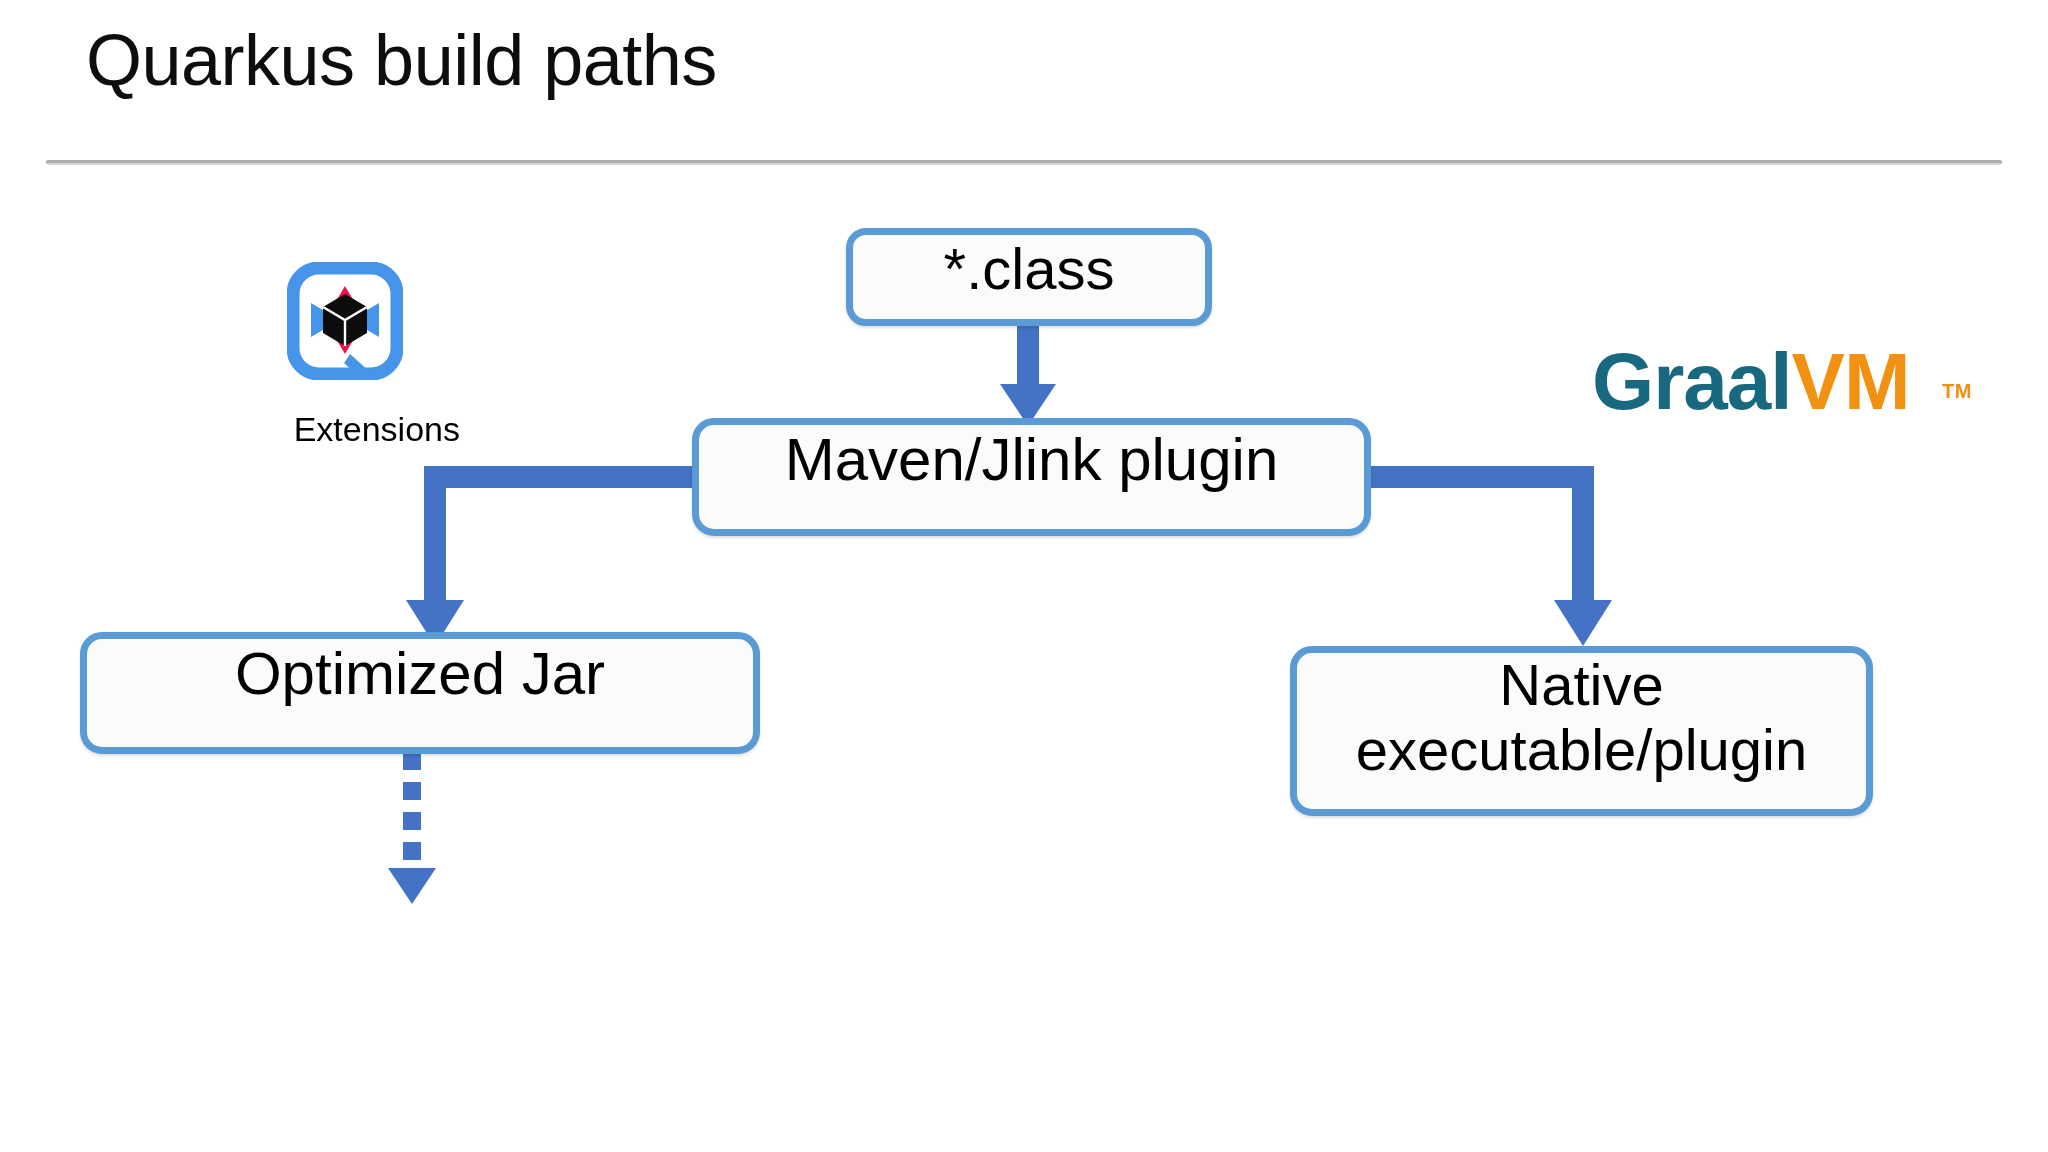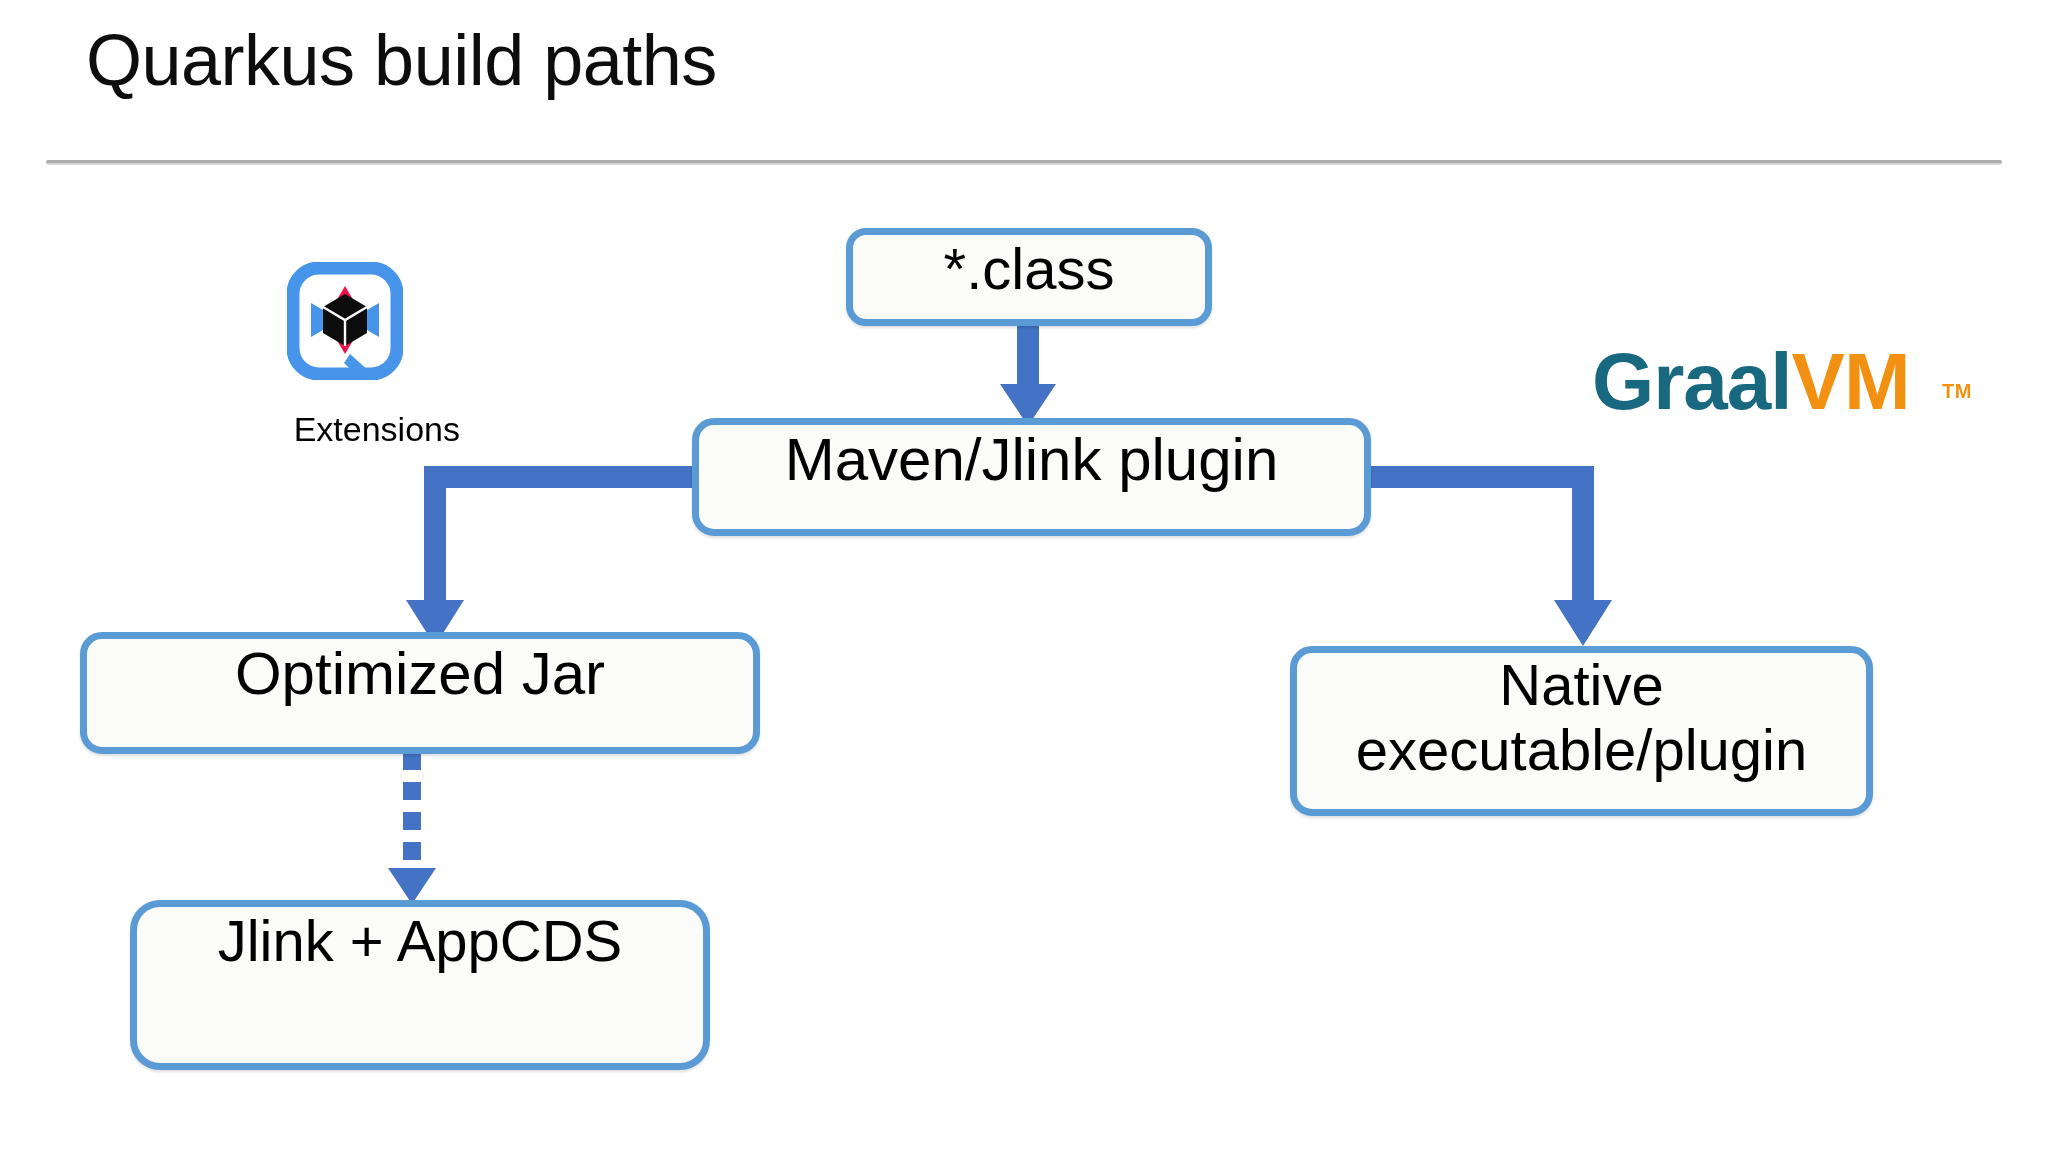--- a/index.html
+++ b/index.html
@@ -227,21 +227,18 @@
   </div>
 
   <div id="node-plugin" class="node">
     <span class="node-label">Maven/Jlink plugin</span>
   </div>
 
   <div id="node-jar" class="node">
     <span class="node-label">Optimized Jar</span>
   </div>
 
-  <div id="node-jlink" class="node">
-    <span class="node-label">Jlink + AppCDS</span>
-  </div>
 
   <div id="node-native" class="node">
     <span class="node-label"><span>Native</span><br><span>executable/plugin</span></span>
   </div>
 
 </div>
 
 </body></html>

